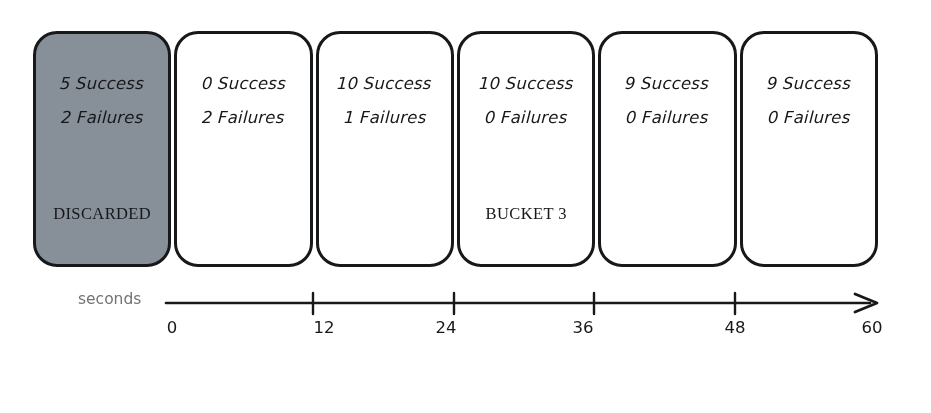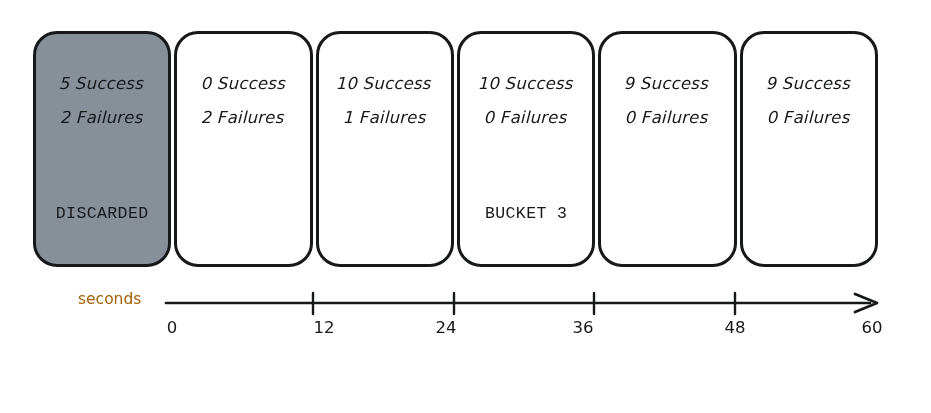--- a/index.html
+++ b/index.html
@@ -66,21 +66,21 @@
   }
   .stat-success { margin-top: 40px; }
   .stat-failure { margin-top: 15px; }
 
   .bucket-label {
     position: absolute;
     left: 0;
     right: 0;
     top: 170px;
     text-align: center;
-    font-family: Liberation Mono, monospace;
+    font-family: Liberation Serif, serif;
     font-size: 16.5px;
     color: #17181a;
     letter-spacing: 0.4px;
     white-space: nowrap;
   }
 
   
   .timeline {
     position: absolute;
     left: 0;
@@ -88,21 +88,21 @@
     width: 931px;
     height: 70px;
   }
 
   .axis-caption {
     position: absolute;
     left: 78px;
     top: 8px;
     font-family: "DejaVu Sans", sans-serif;
     font-size: 15.5px;
-    color: #a16207;
+    color: #737373;
     white-space: nowrap;
   }
 
   .axis-svg {
     position: absolute;
     left: 0;
     top: 0;
   }
 
   .tick-label {

